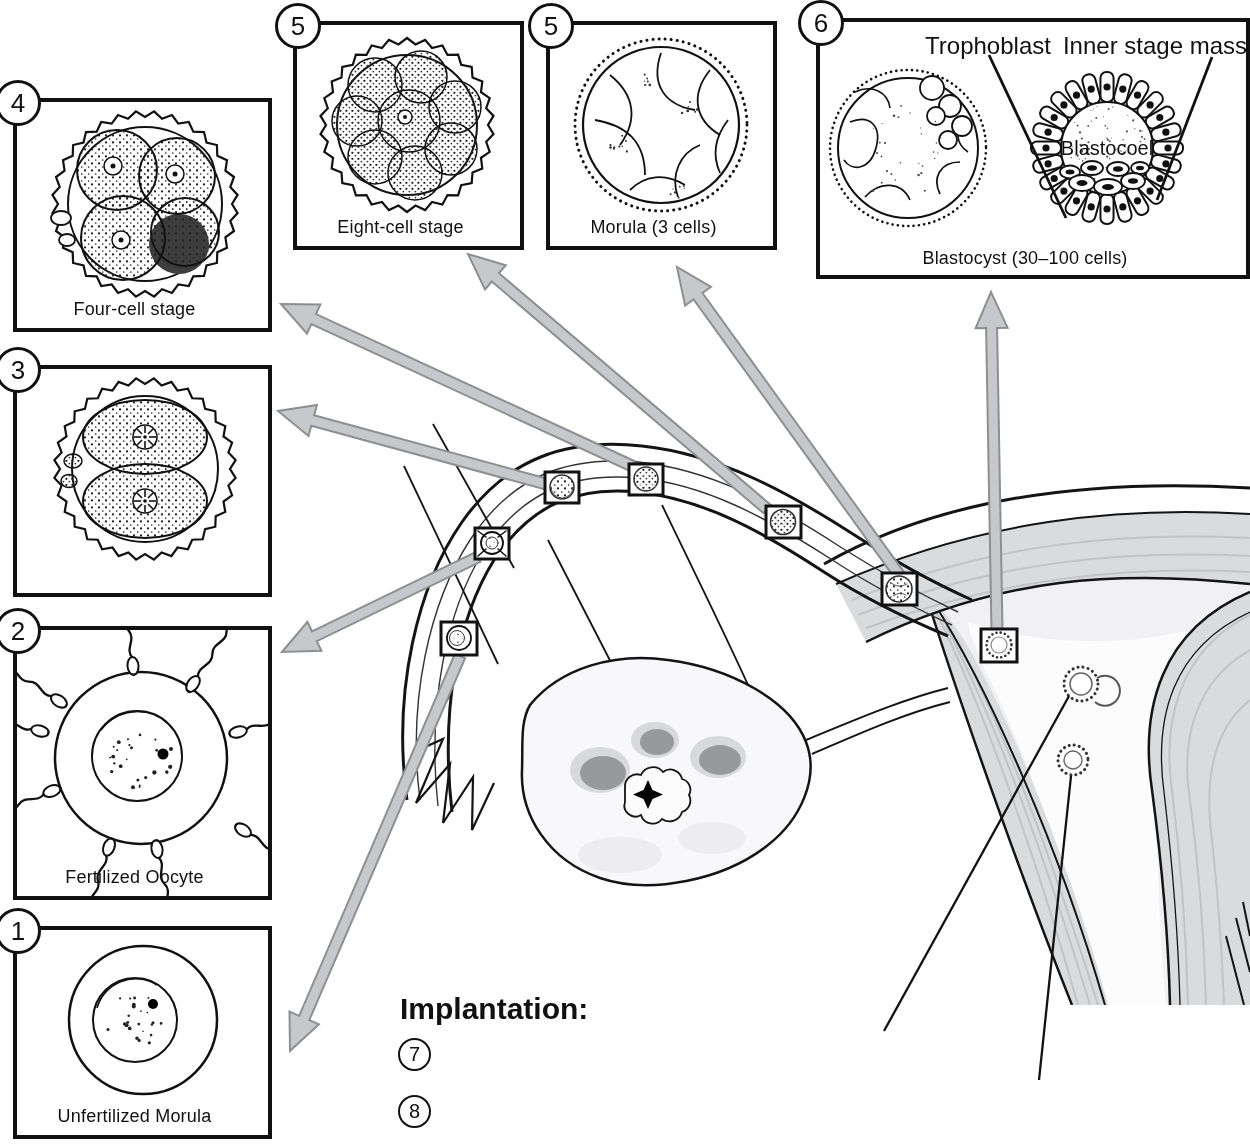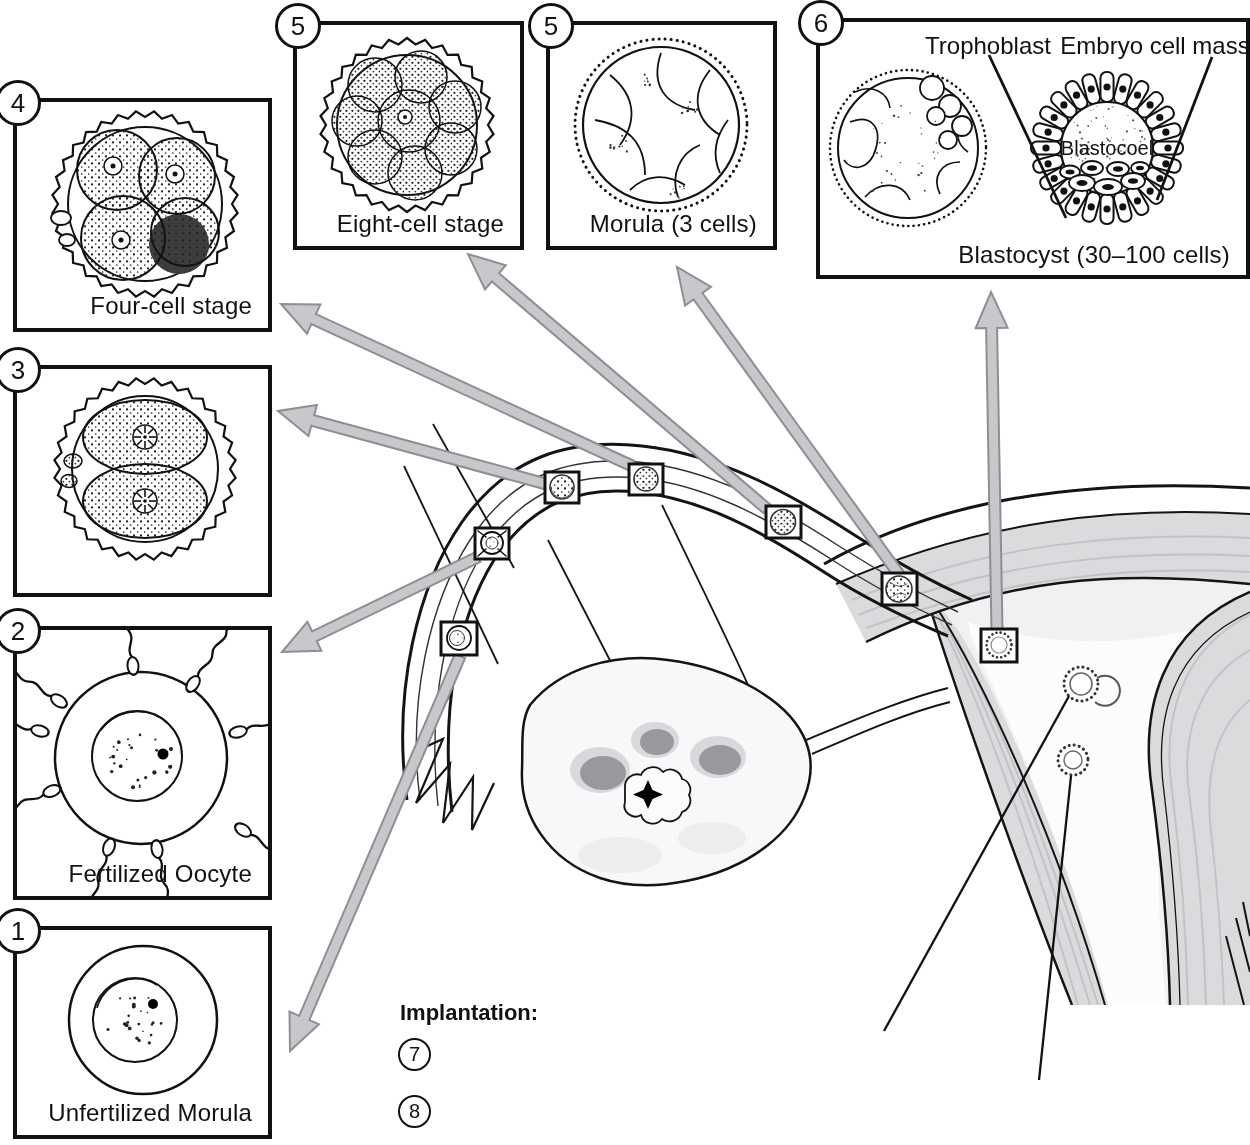--- a/index.html
+++ b/index.html
@@ -1,28 +1,28 @@
 <!DOCTYPE html>
 <html><head>
 <meta charset="utf-8">
 <style>
   html,body{margin:0;padding:0;background:#fff;}
   #canvas{position:relative;width:1250px;height:1145px;background:#fff;overflow:hidden;
           font-family:"Liberation Sans", sans-serif;color:#111;}
   #anatomy{position:absolute;left:0;top:0;}
   .stage-box{position:absolute;border:4px solid #111;background:#fff;box-sizing:border-box;}
   .stage-box svg{position:absolute;left:0;top:0;}
-  .stage-label{position:absolute;left:0;right:16px;bottom:8px;text-align:right;
-               font-size:24px;letter-spacing:.2px;}
+  .stage-label{position:absolute;left:0;right:16px;bottom:8px;text-align:center;
+               font-size:18px;letter-spacing:.2px;}
   .num-badge{position:absolute;left:-22px;top:-22px;width:40px;height:40px;border:3.5px solid #111;
              border-radius:50%;background:#fff;display:flex;align-items:center;justify-content:center;
              font-size:26px;z-index:5;}
   .anno{position:absolute;font-size:24px;text-align:center;}
   #implantation{position:absolute;left:398px;top:988px;}
-  #implant-heading{font-size:22px;font-weight:bold;margin:12px 0 10px 2px;}
+  #implant-heading{font-size:30px;font-weight:bold;margin:4px 0 10px 2px;}
   .implant-row{display:flex;align-items:center;gap:13px;font-size:22px;margin-top:12px;}
   .implant-row.second{margin-top:24px;}
   .step-circle{flex:0 0 auto;width:29px;height:29px;border:2.5px solid #111;border-radius:50%;
                display:flex;align-items:center;justify-content:center;font-size:20px;}
   svg{shape-rendering:geometricPrecision;}
 </style>
 </head>
 <body>
 
 <div id="canvas">
@@ -623,21 +623,21 @@
           <ellipse cx="262" cy="161" rx="5.5" ry="3"></ellipse>
           <ellipse cx="288" cy="165" rx="6" ry="3"></ellipse>
           <ellipse cx="313" cy="159" rx="5" ry="2.8"></ellipse>
         </g>
       </g>
       <line x1="169" y1="33" x2="246" y2="196" stroke="#111" stroke-width="2.8"></line>
       <line x1="392" y1="35" x2="337" y2="178" stroke="#111" stroke-width="2.8"></line>
       <text x="287" y="133" text-anchor="middle" font-size="20" fill="#111">Blastocoel</text>
     </svg>
     <span class="anno" style="left:58px;width:220px;top:10px">Trophoblast</span>
-    <span class="anno" style="left:240px;width:190px;top:10px">Embryo cell mass</span>
+    <span class="anno" style="left:240px;width:190px;top:10px">Inner stage mass</span>
     <span class="stage-label" style="bottom:6px">Blastocyst (30–100 cells)</span>
   </div>
 
   <div id="implantation">
     <p id="implant-heading">Implantation:</p>
     <div class="implant-row">
       <span class="step-circle">7</span>
     </div>
     <div class="implant-row second">
       <span class="step-circle">8</span>

